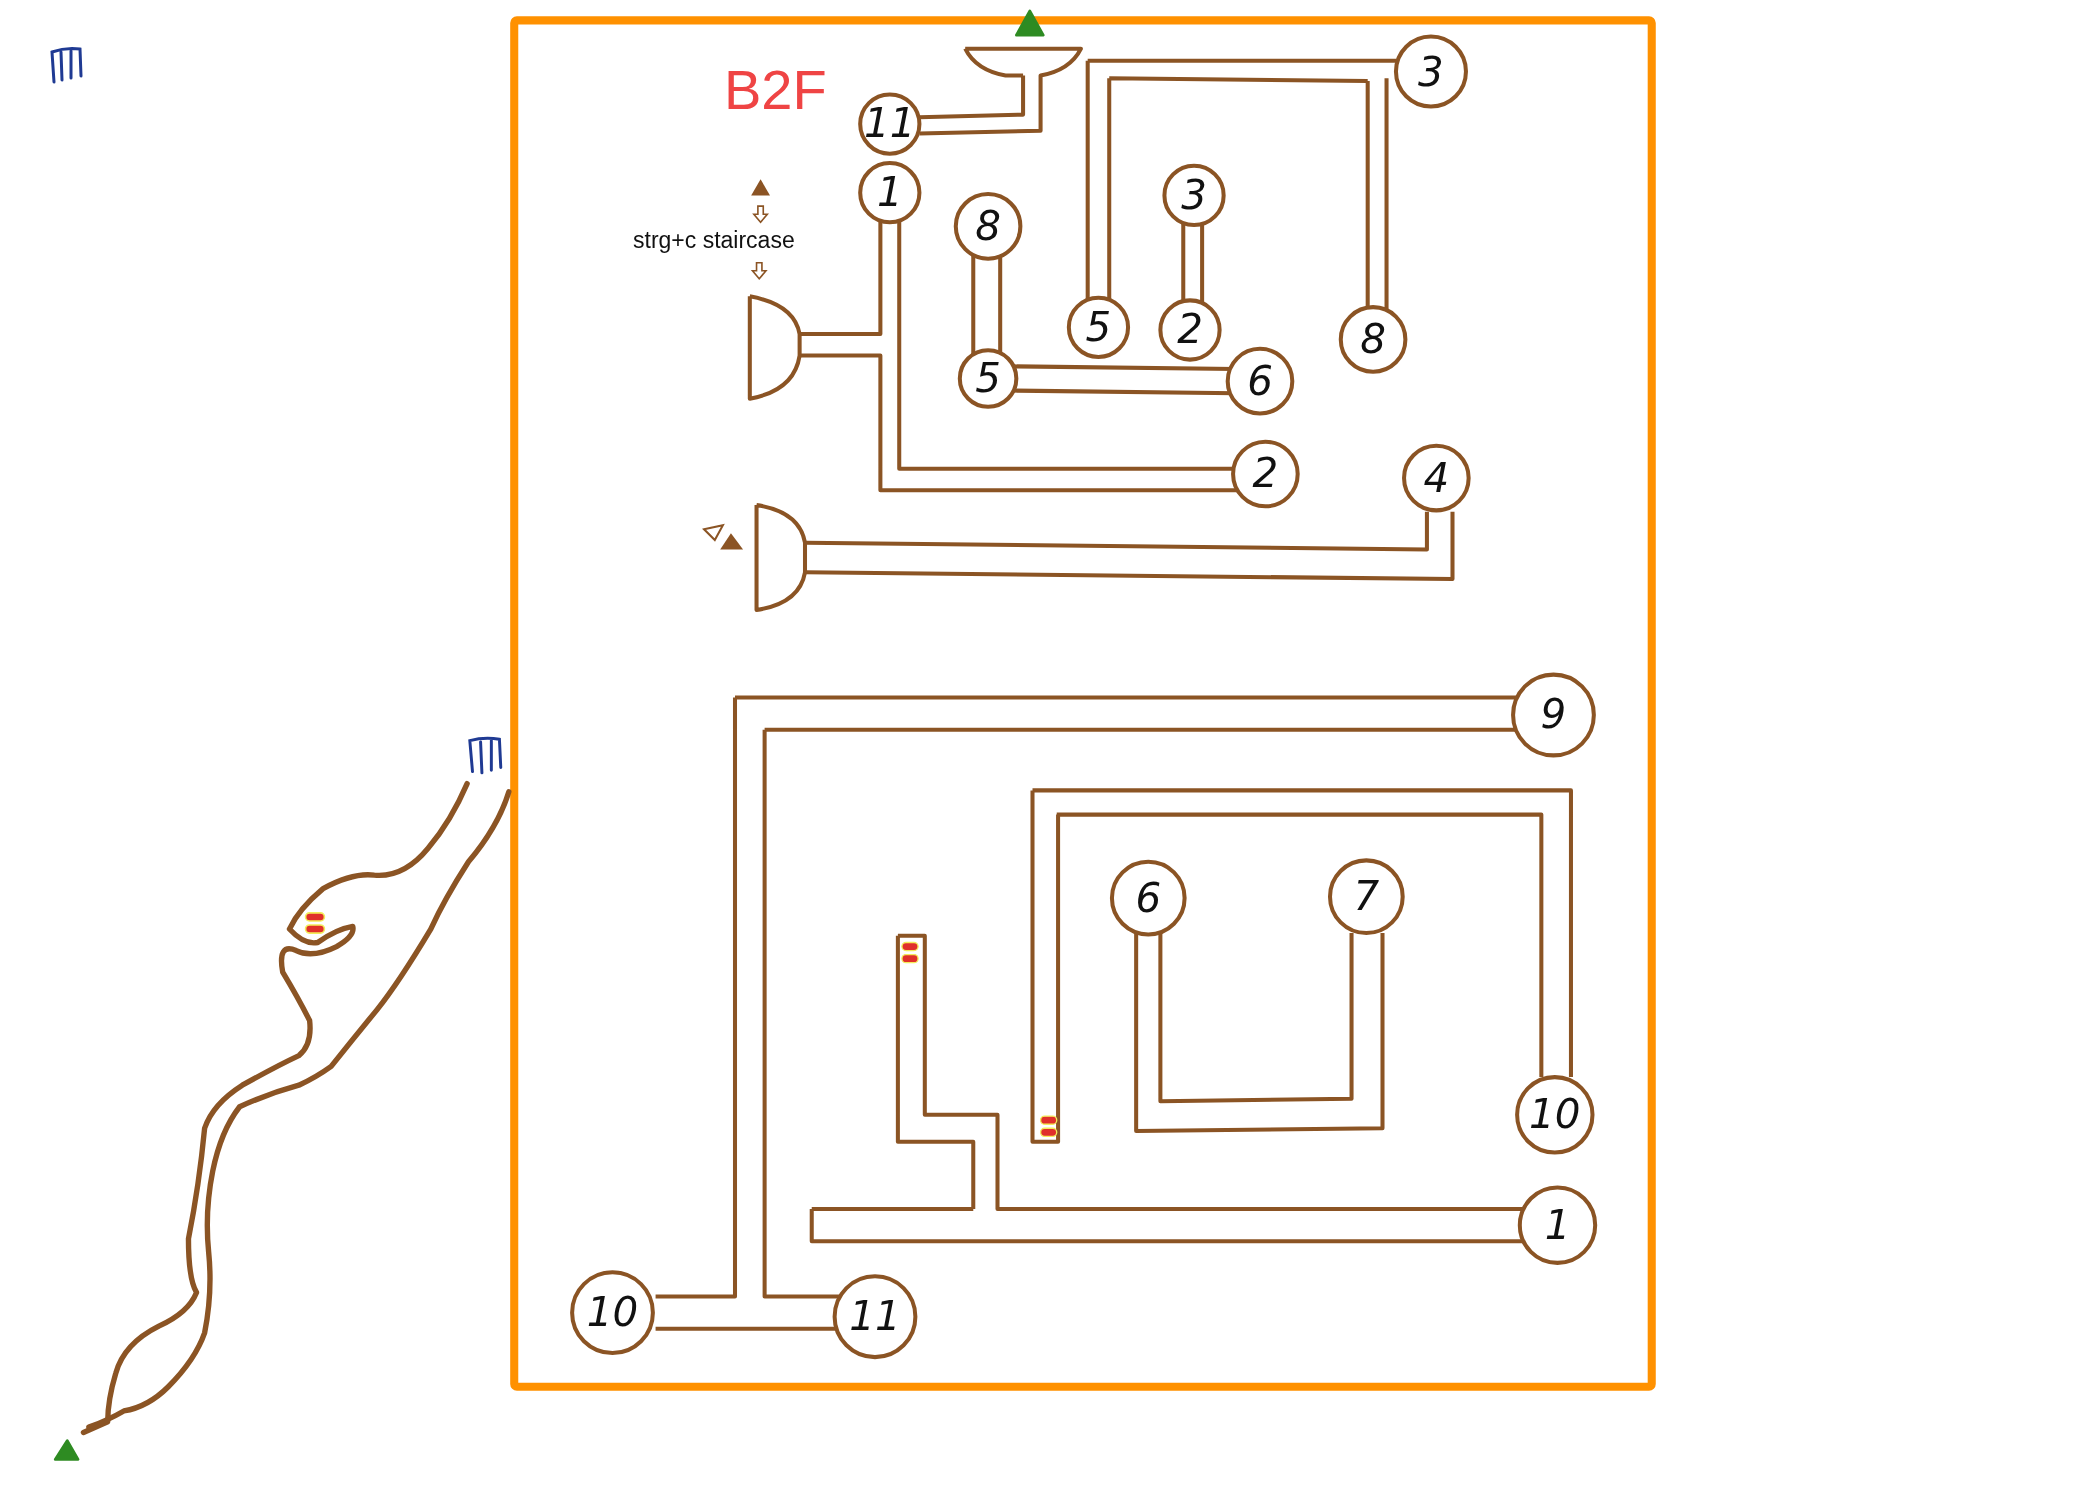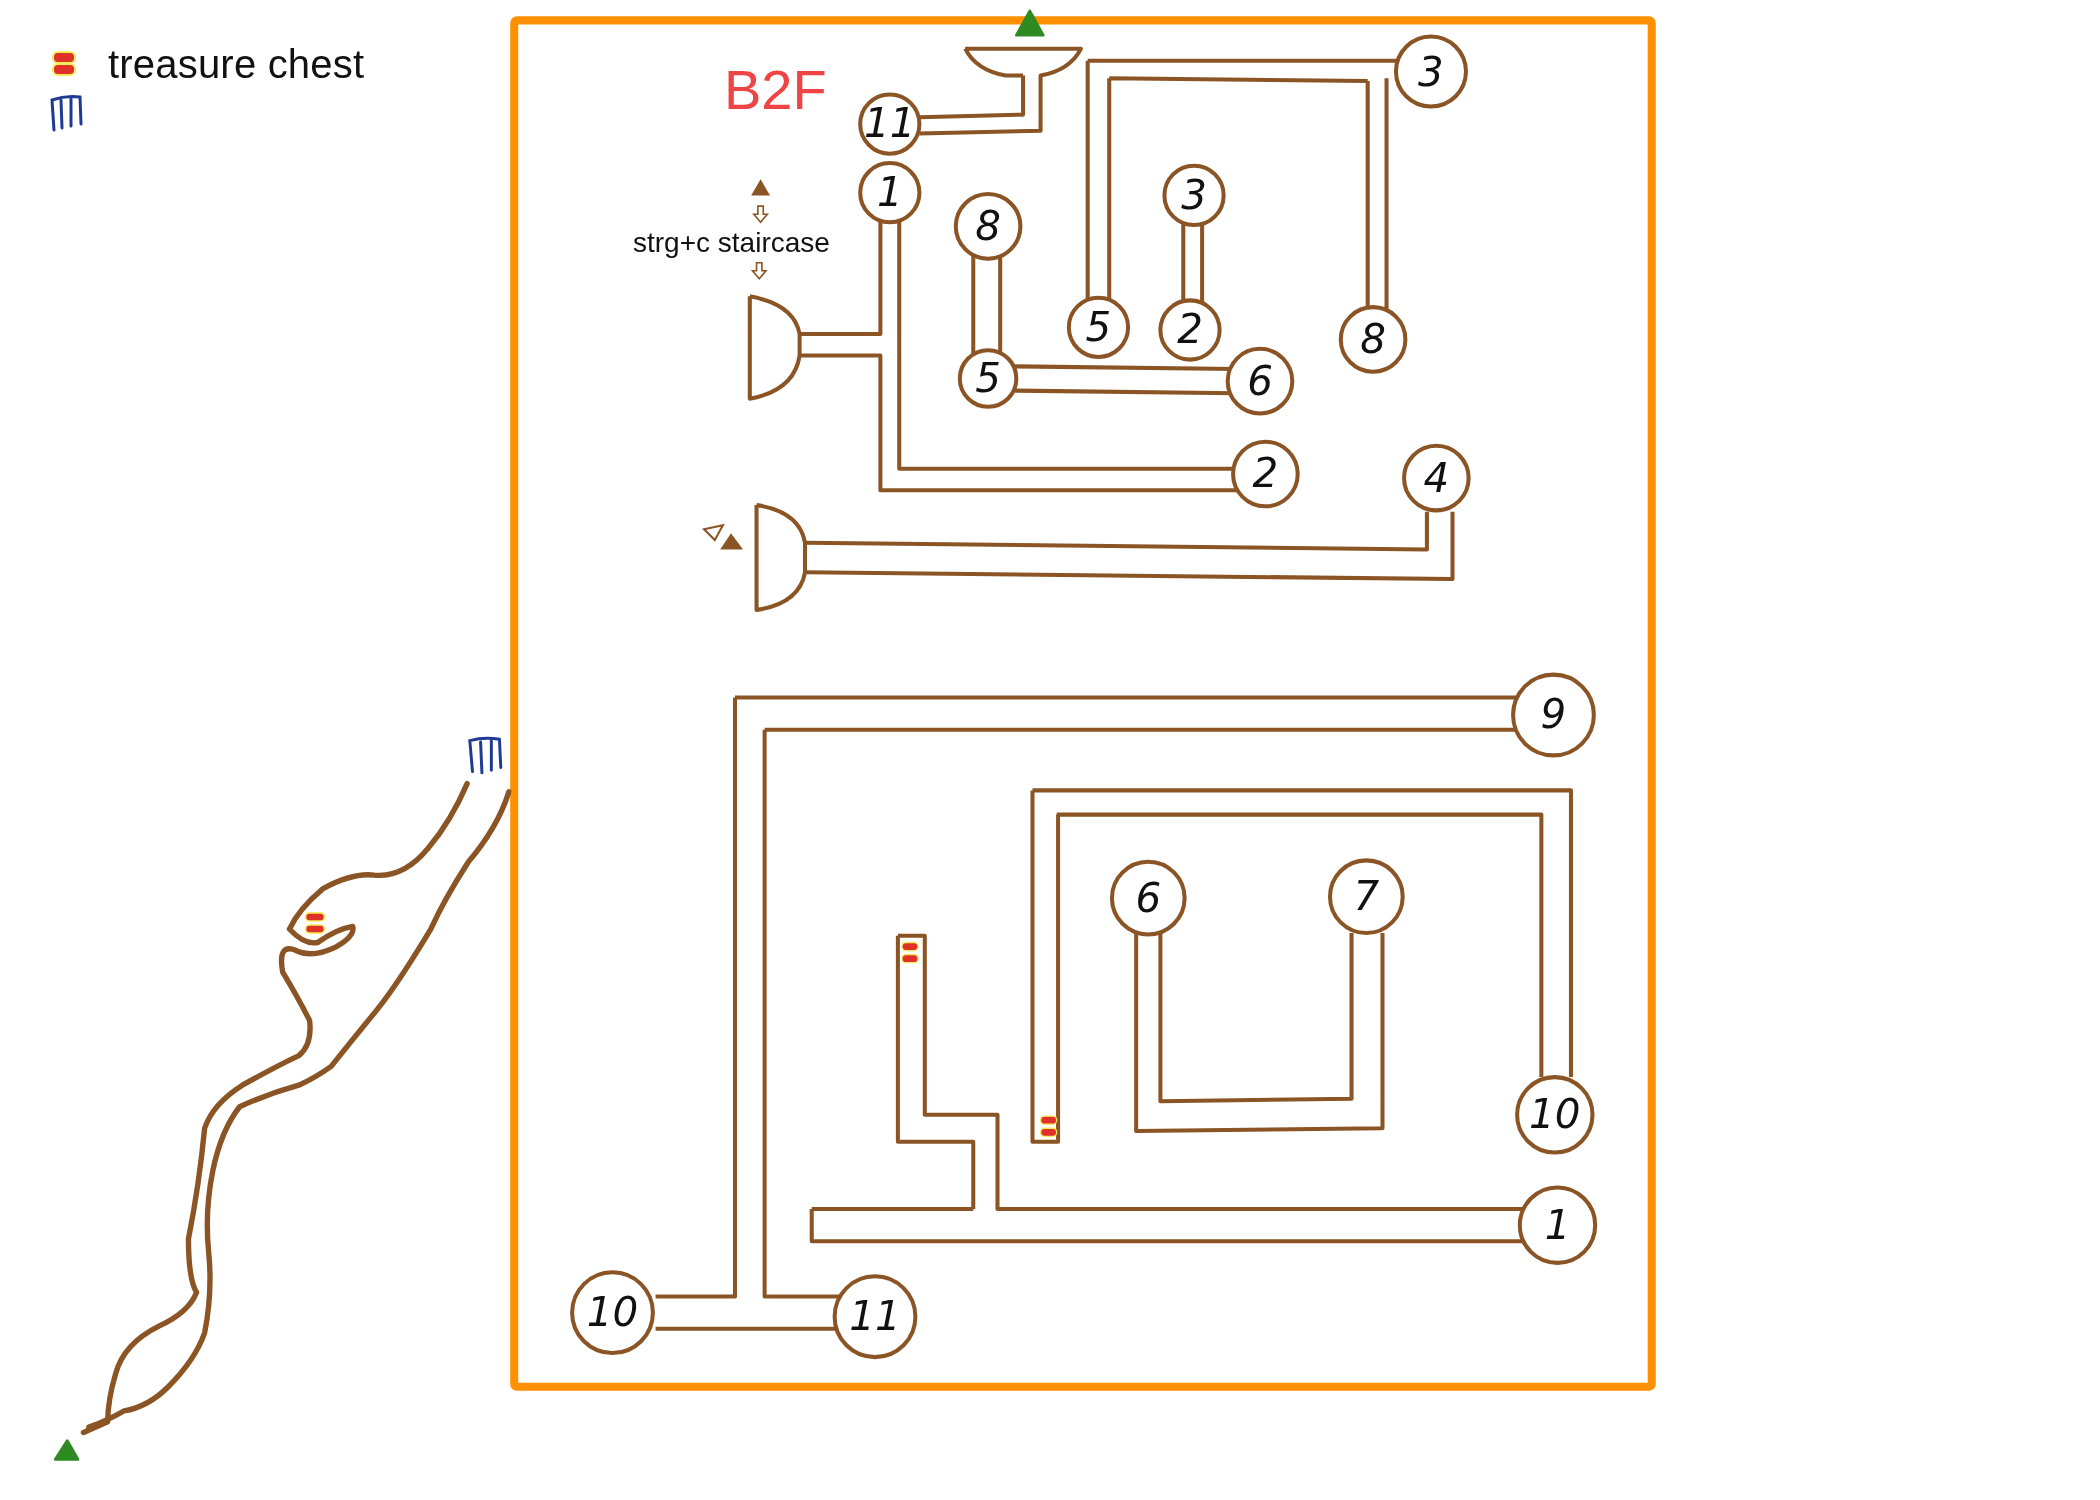--- a/index.html
+++ b/index.html
@@ -6,31 +6,27 @@
   body{width:2100px;height:1500px;position:relative;overflow:hidden;font-family:"Liberation Sans","DejaVu Sans",sans-serif;}
   #map{position:absolute;left:0;top:0;width:2100px;height:1500px;}
   .legend{position:absolute;left:50px;top:40px;}
   .legend-row{display:flex;align-items:center;height:48px;}
   .legend-row .txt{font-size:40px;color:#111;letter-spacing:0.2px;}
   .chest-icon{width:20px;height:22px;margin-right:34px;margin-left:4px;position:relative;}
   .chest-icon:before,.chest-icon:after{content:"";position:absolute;left:0;width:20px;height:9px;border-radius:4px;background:#e0302a;box-shadow:0 0 0 2px #f3ec5a;}
   .chest-icon:before{top:0}.chest-icon:after{top:12px}
   .door-icon{width:34px;height:40px;margin-right:10px;}
   .title{position:absolute;left:724px;top:38px;font-size:56px;color:#ef4444;margin-top:19px;}
-  .stair-label{position:absolute;left:633px;top:227px;font-size:28px;color:#111;}
+  .stair-label{position:absolute;left:633px;top:227px;font-size:23px;color:#111;}
   .node-label{font-family:"DejaVu Sans",sans-serif;font-size:30px;fill:#111;font-style:italic;}
 </style>
 </head>
 <body>
 
 <div class="legend">
-  <div class="legend-row">
-    <span class="chest-icon"></span>
-    <span class="txt">treasure chest</span>
-  </div>
   <div class="legend-row">
     <svg class="door-icon" viewBox="0 0 34 40">
       <path d="M4 38 L2 8 Q16 3 30 5 L31 32 M12 36 L11 8 M21 34 L21 7" fill="none" stroke="#1f3a93" stroke-width="3" stroke-linecap="round"></path>
     </svg>
   </div>
 </div>
 
 <div class="title">B2F</div>
 <div class="stair-label">strg+c staircase</div>
 

